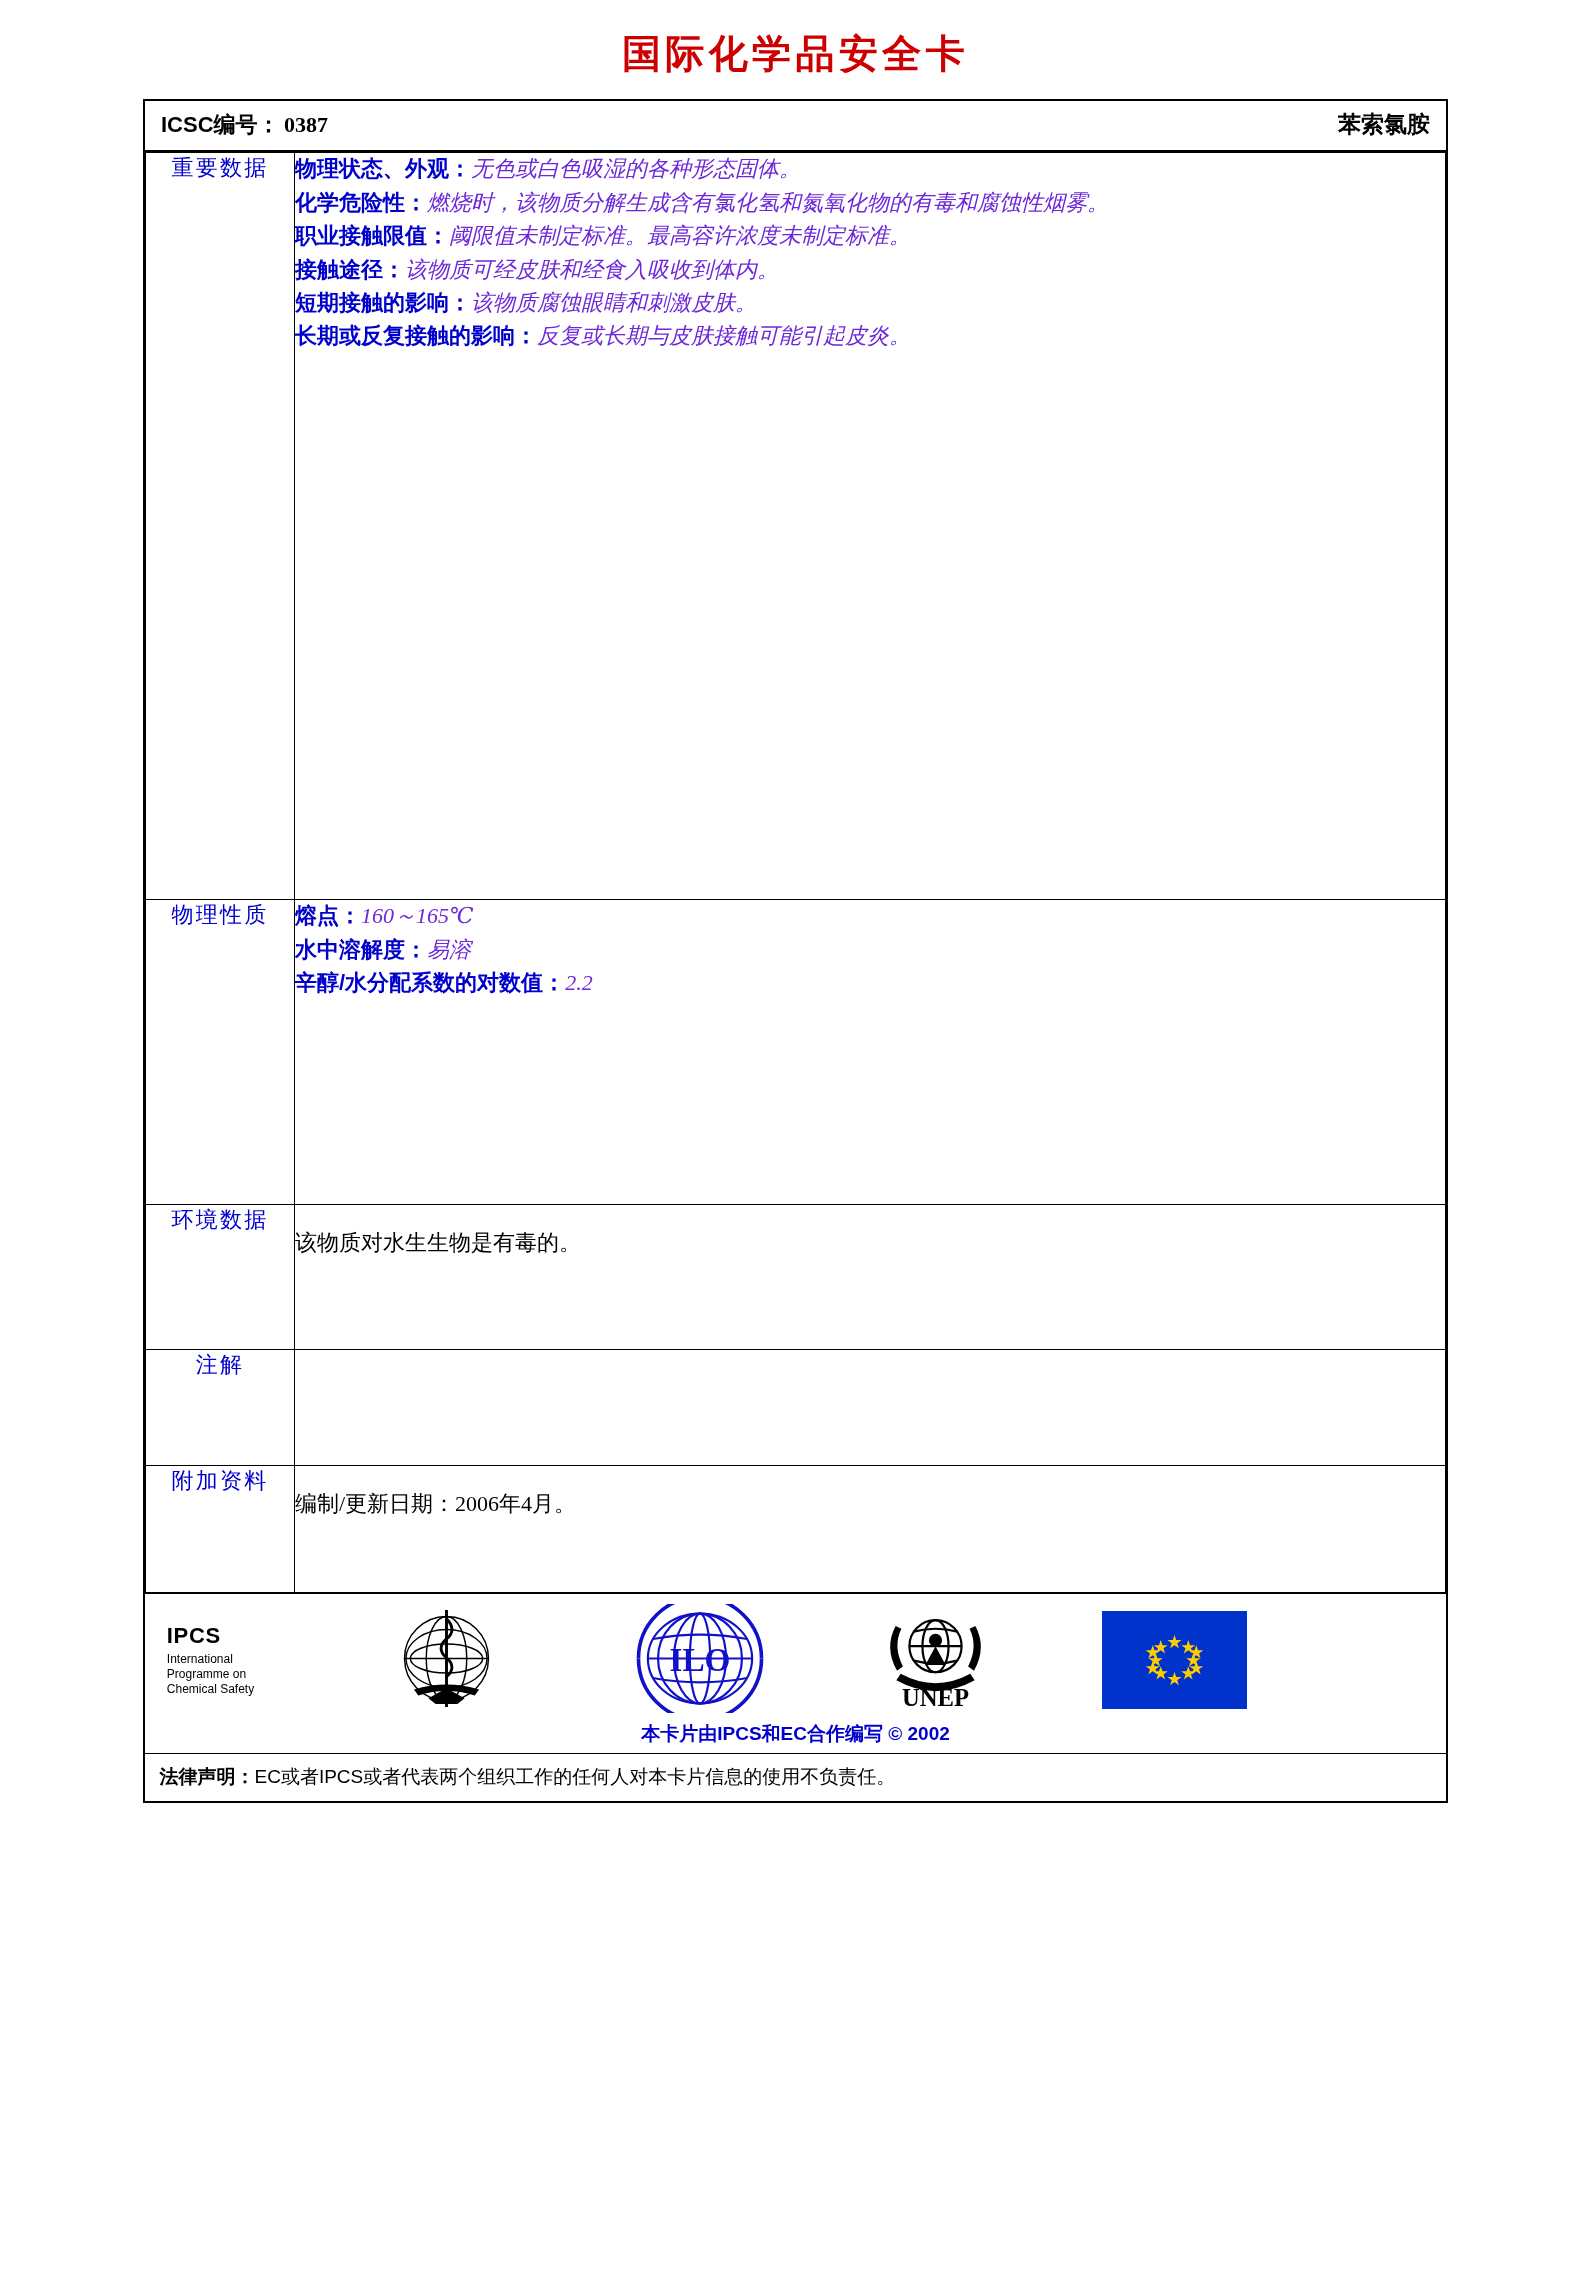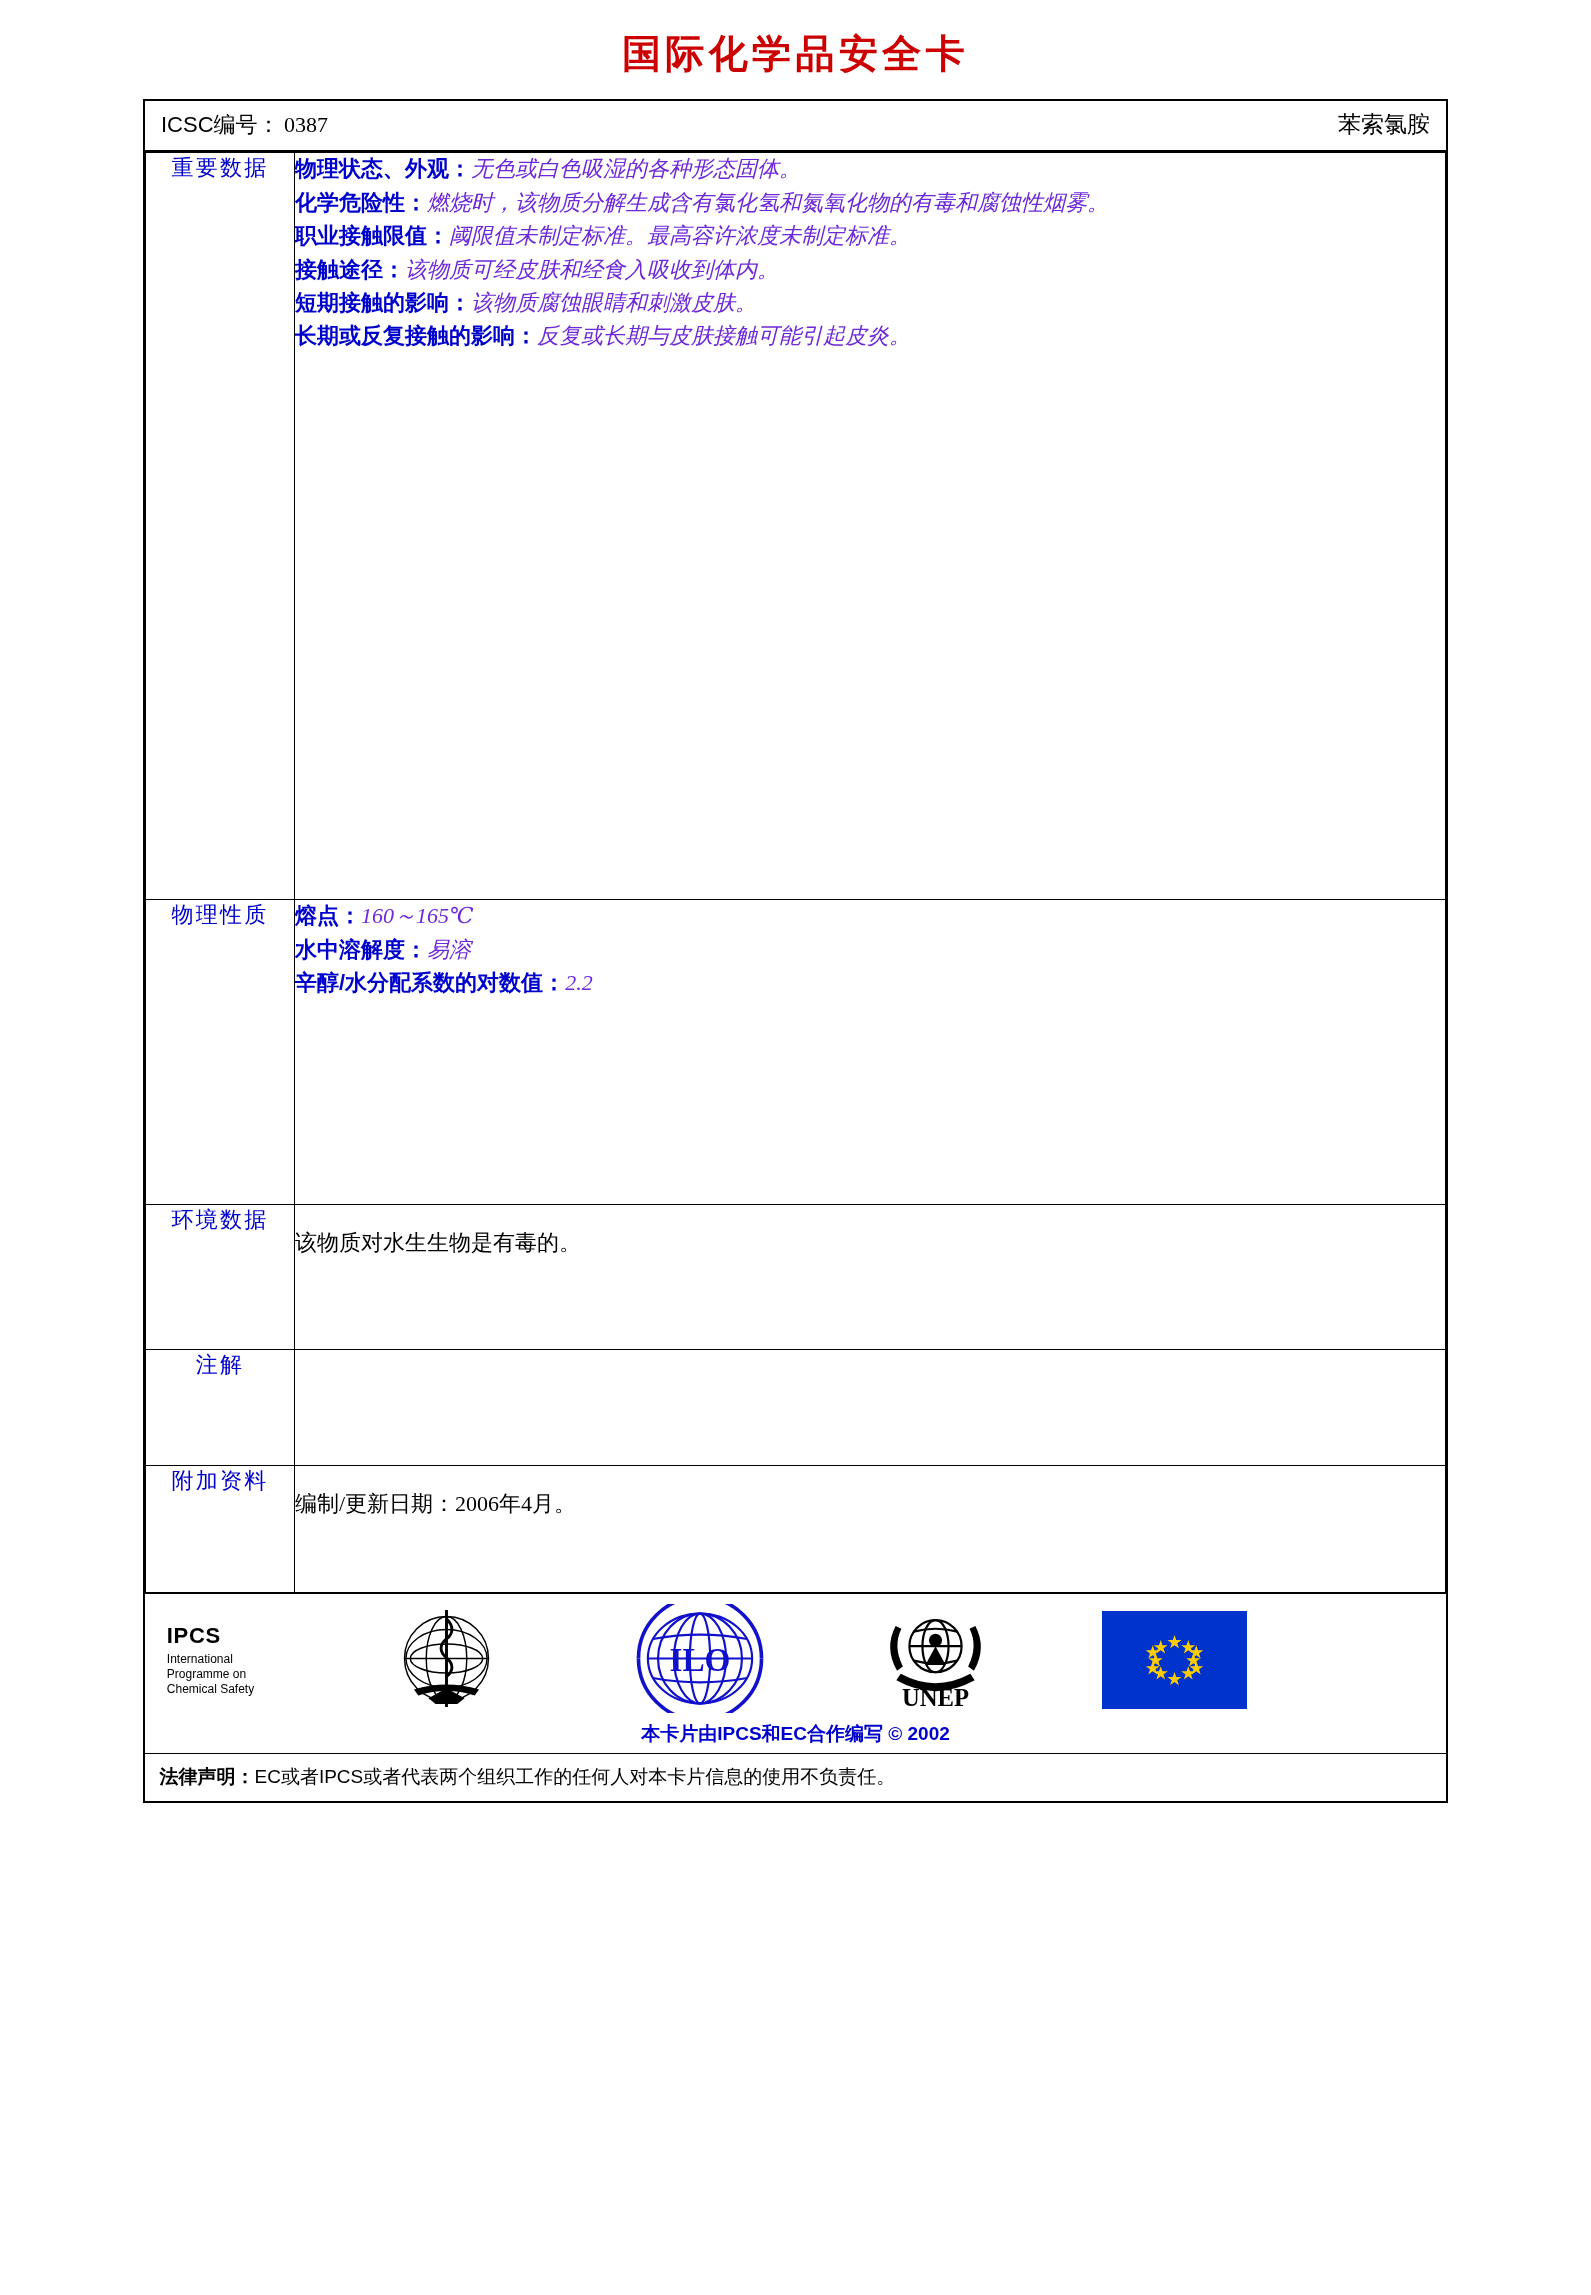--- a/index.html
+++ b/index.html
@@ -37,20 +37,21 @@
     box-sizing: border-box;
   }
 
   
   .header-row {
     display: flex;
     border-bottom: 2.2px solid #000;
     padding: 8.7px 16px 10px 16px;
     align-items: flex-end;
     justify-content: space-between;
+    font-weight: bold;
   }
   .icsc-label {
     font-size: 22px;
     font-family: "Liberation Sans", sans-serif;
     letter-spacing: 0px;
   }
   .icsc-num {
     font-size: 22px;
     font-family: "Liberation Serif", serif;
     margin-left: 4.4px;

